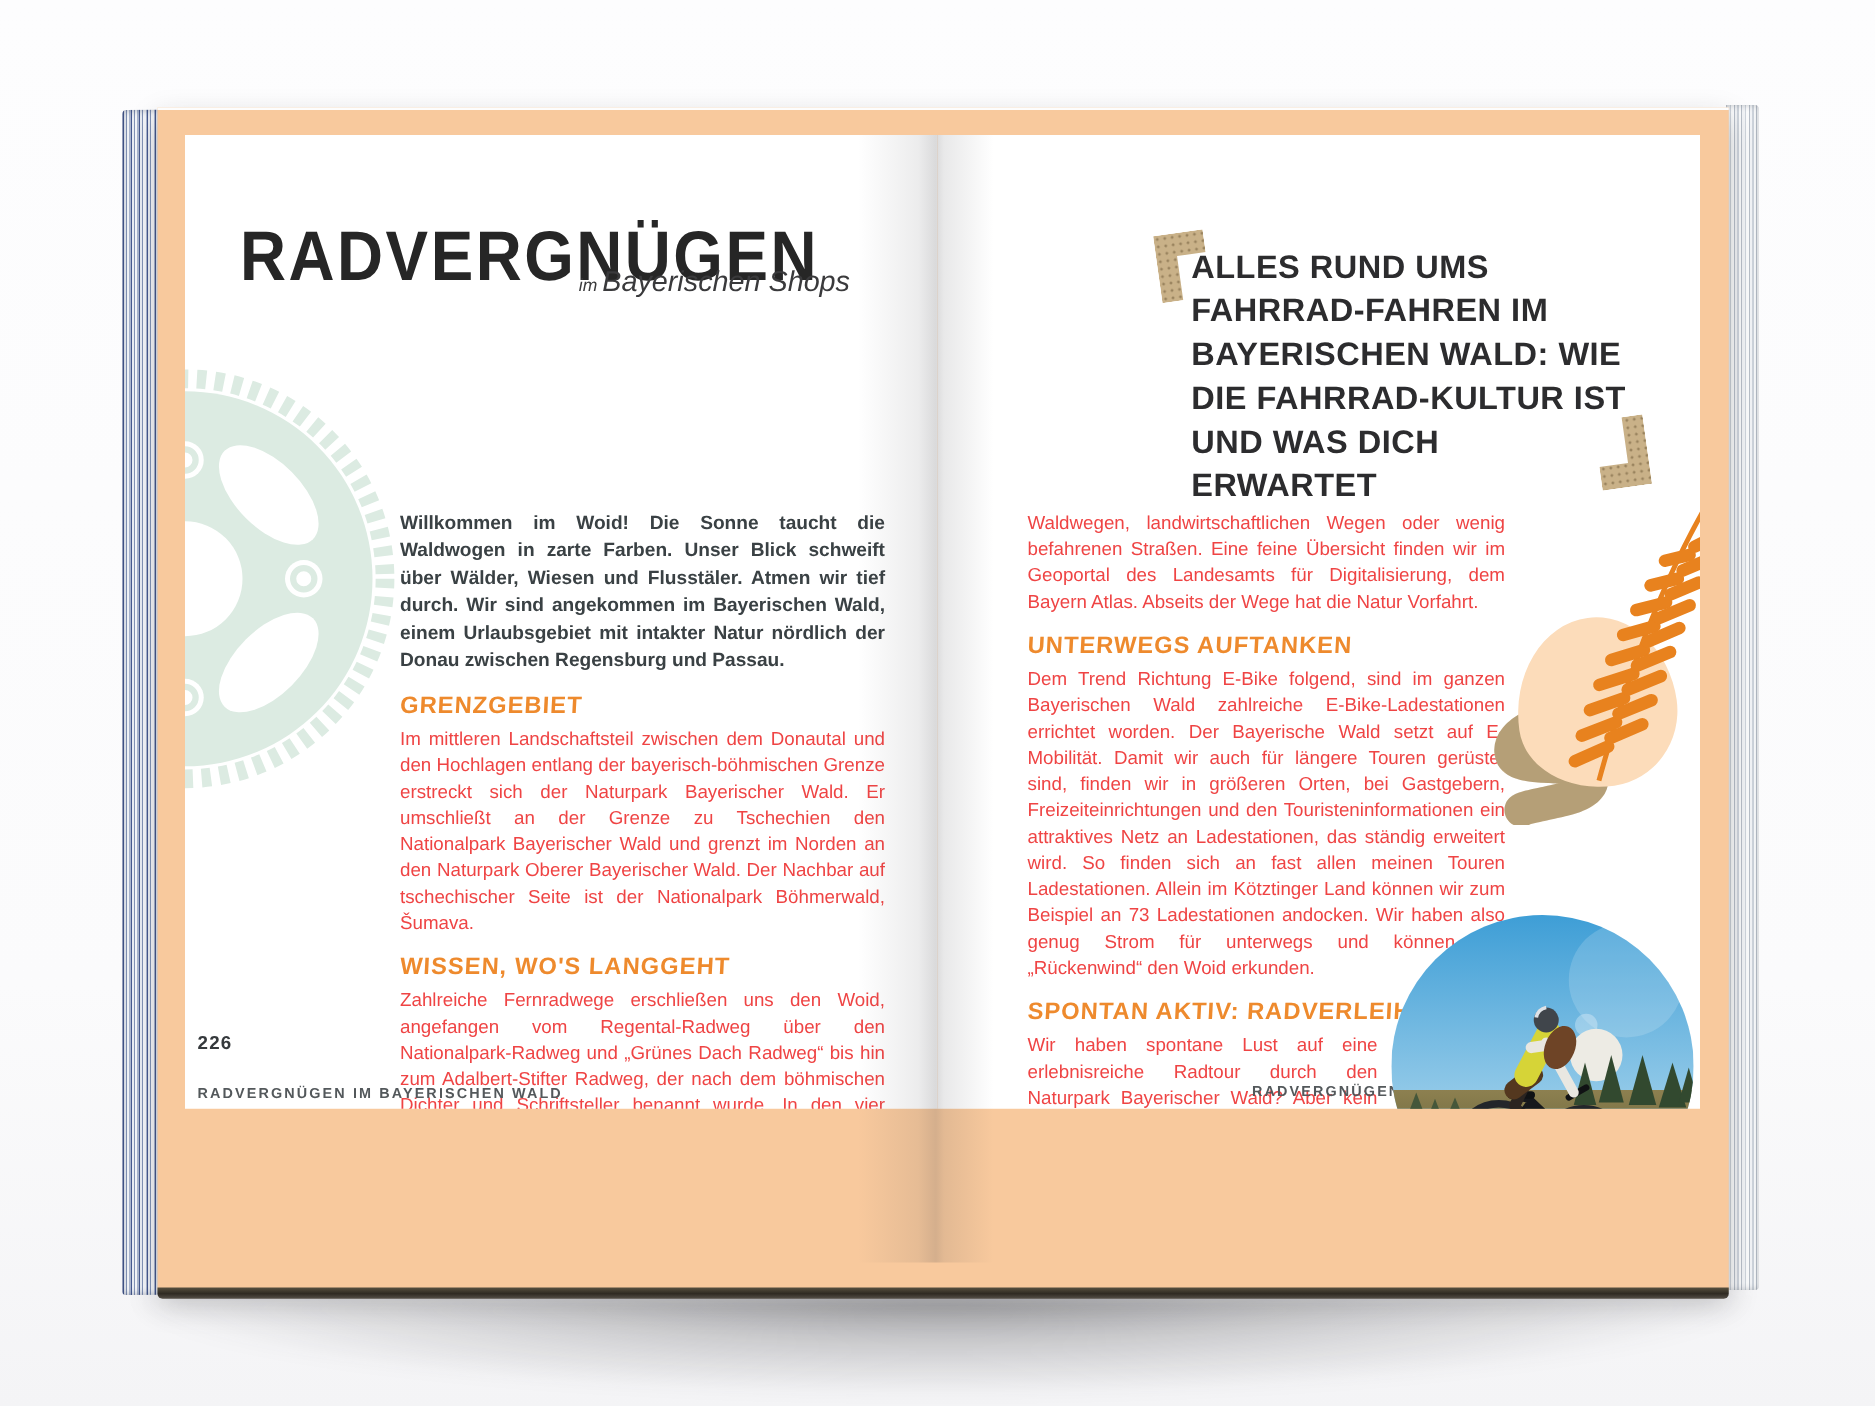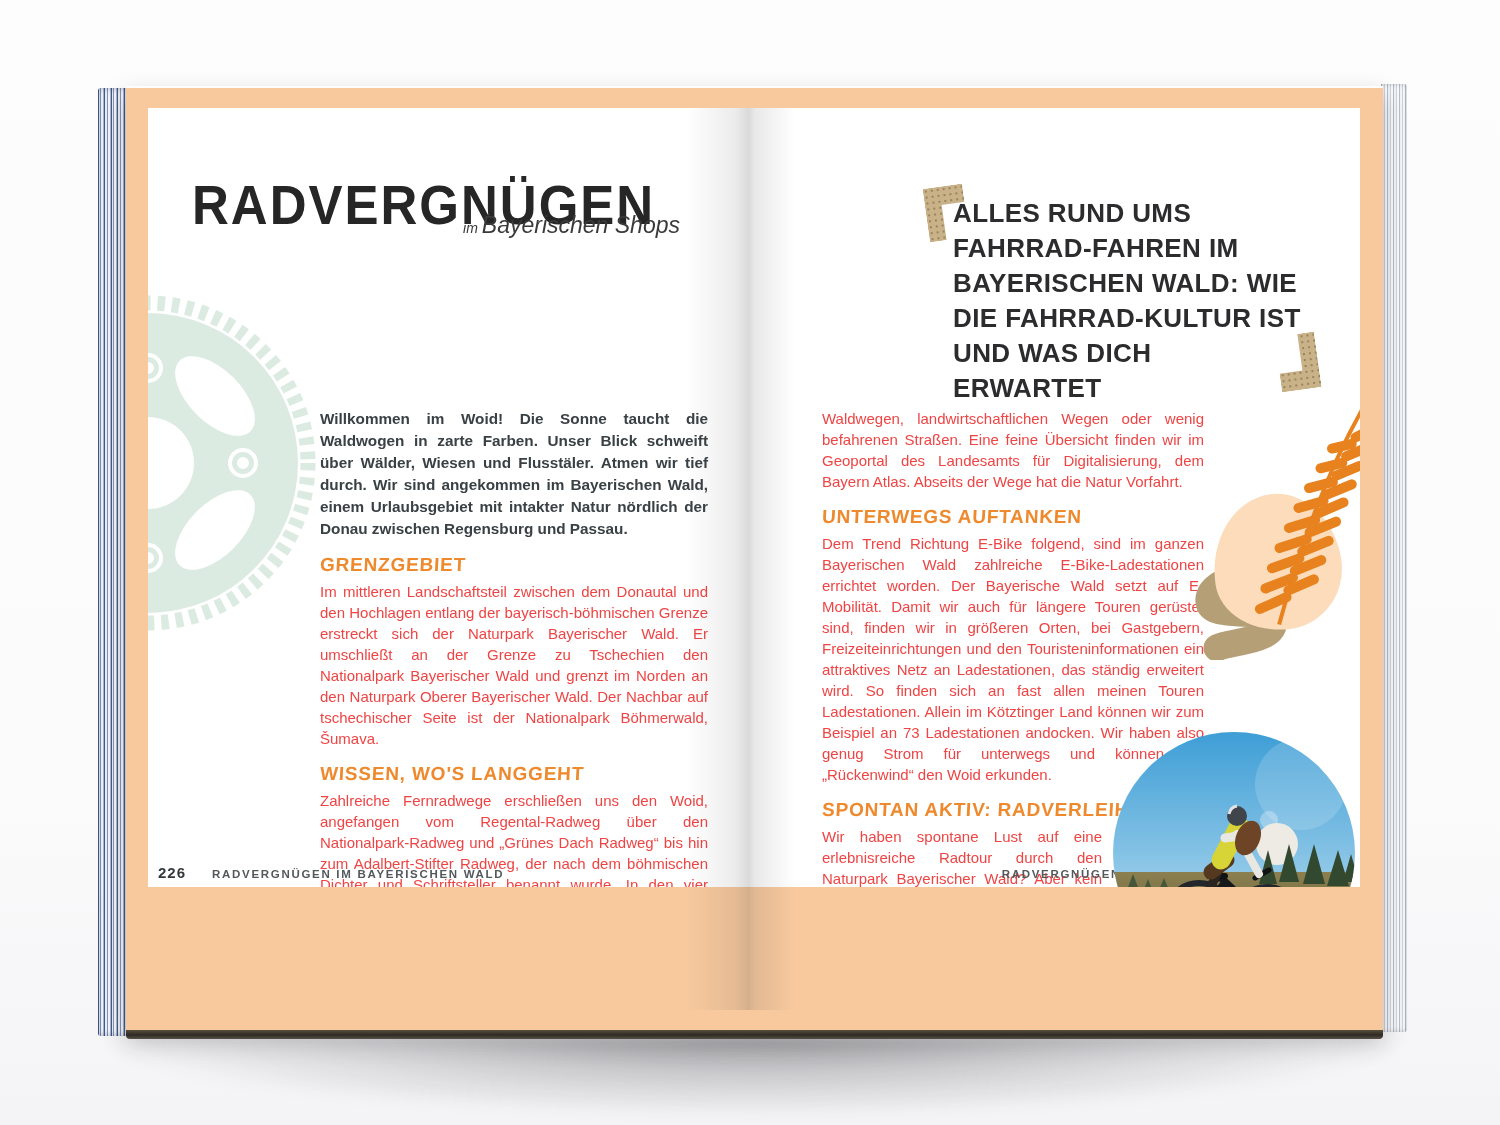--- a/index.html
+++ b/index.html
@@ -61,21 +61,21 @@
     font-size:15.3px;line-height:22px;font-weight:bold;color:#3a4144;
     text-align:justify;margin:0 0 12px 0;
   }
   .h-script{
     font-size:19px;font-weight:bold;color:#ee8a2d;letter-spacing:.8px;
     margin:14px 0 5px 0;transform:skewX(-3deg);transform-origin:left;
   }
   .bodytext{font-size:15px;line-height:21px;color:#ef4444;text-align:justify;margin:0;}
   .bodytext.narrow{width:280px;}
   .pfooter{position:absolute;bottom:6px;display:flex;gap:26px;align-items:baseline;}
-  .pfooter-left{left:10px;}
+  .pfooter-left{left:10px;flex-direction:column;}
   .pfooter-right{right:12px;}
   .pfooter .pagenum{font-size:15px;font-weight:bold;color:#35393c;letter-spacing:1px;}
   .pfooter .flabel{font-size:11.5px;letter-spacing:1.7px;color:#53585b;font-weight:bold;}
 
   
   .quote{
     position:absolute;left:203px;top:88px;width:350px;
     font-size:26px;line-height:35px;font-weight:bold;color:#2c2c2e;letter-spacing:.4px;
   }
   .bq{

